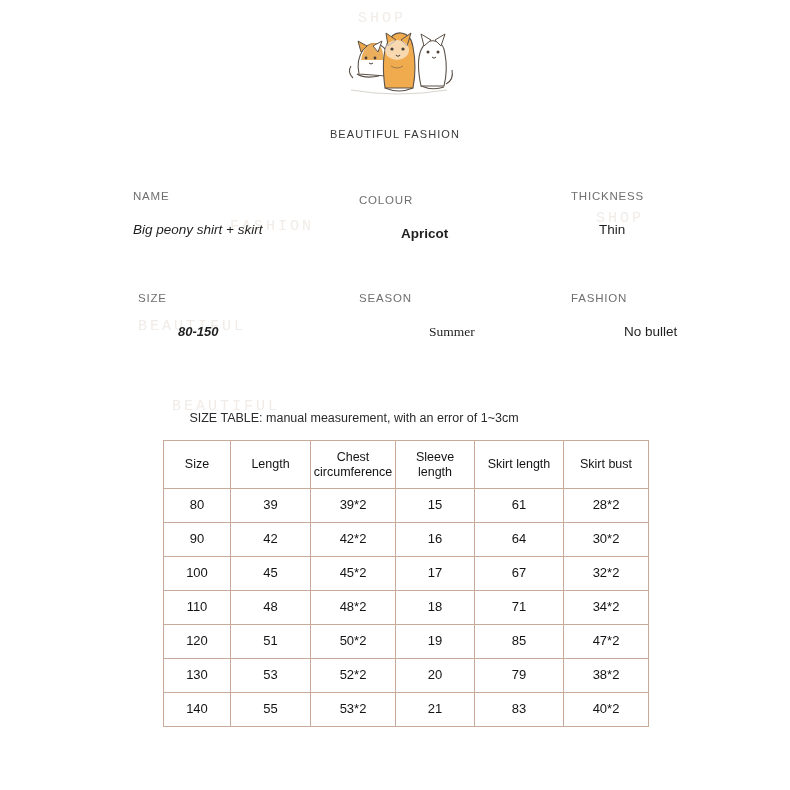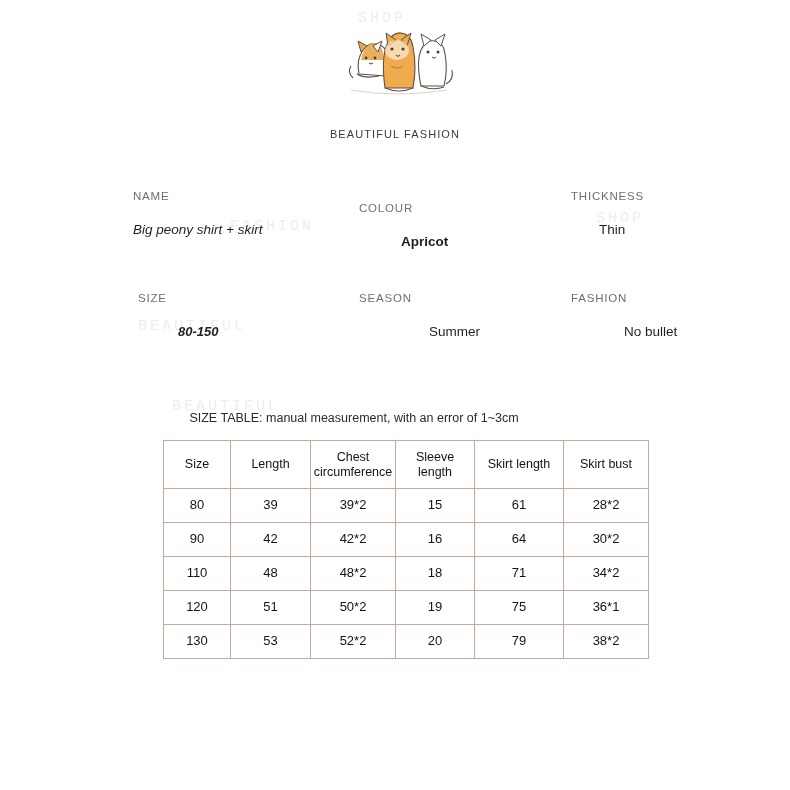--- a/index.html
+++ b/index.html
@@ -69,30 +69,30 @@
   }
   .attr-value.italic {
     font-style: italic;
     font-weight: bold;
     font-size: 13px;
   }
 
   
   .a-name     { left: 133px; top: 8px; }
   .a-name .attr-value  { margin-top: 20px; margin-left: 0px; font-style: italic; }
-  .a-colour   { left: 359px; top: 20px; }
+  .a-colour   { left: 359px; top: 12px; }
   .a-colour .attr-value { margin-top: 20px; margin-left: 42px; font-weight: bold; }
   .a-thick    { left: 571px; top: 8px; }
   .a-thick .attr-value { margin-top: 20px; margin-left: 28px; }
 
   
   .a-size     { left: 138px; top: 110px; }
   .a-size .attr-value { margin-top: 20px; margin-left: 40px; }
   .a-season   { left: 359px; top: 110px; }
-  .a-season .attr-value { margin-top: 20px; margin-left: 70px; }
+  .a-season .attr-value { margin-top: 20px; margin-left: 70px; font-family: Liberation Serif, serif; }
   .a-elastic  { left: 571px; top: 110px; }
   .a-elastic .attr-value { margin-top: 20px; margin-left: 53px; }
 
   
   .table-caption {
     position: absolute;
     top: 411px;
     left: 0;
     width: 708px;
     text-align: center;
@@ -262,40 +262,56 @@
           </tr>
           <tr>
             <td class="col0">90</td>
             <td class="col1">42</td>
             <td class="col2">42*2</td>
             <td class="col3">16</td>
             <td class="col4">64</td>
             <td class="col5">30*2</td>
           </tr>
           <tr>
+            <td class="col0">100</td>
+            <td class="col1">45</td>
+            <td class="col2">45*2</td>
+            <td class="col3">17</td>
+            <td class="col4">67</td>
+            <td class="col5">32*2</td>
+          </tr>
+          <tr>
             <td class="col0">110</td>
             <td class="col1">48</td>
             <td class="col2">48*2</td>
             <td class="col3">18</td>
             <td class="col4">71</td>
             <td class="col5">34*2</td>
           </tr>
           <tr>
             <td class="col0">120</td>
             <td class="col1">51</td>
             <td class="col2">50*2</td>
             <td class="col3">19</td>
-            <td class="col4">75</td>
-            <td class="col5">36*1</td>
+            <td class="col4">85</td>
+            <td class="col5">47*2</td>
           </tr>
           <tr>
             <td class="col0">130</td>
             <td class="col1">53</td>
             <td class="col2">52*2</td>
             <td class="col3">20</td>
             <td class="col4">79</td>
             <td class="col5">38*2</td>
           </tr>
+          <tr>
+            <td class="col0">140</td>
+            <td class="col1">55</td>
+            <td class="col2">53*2</td>
+            <td class="col3">21</td>
+            <td class="col4">83</td>
+            <td class="col5">40*2</td>
+          </tr>
         </tbody>
     </table>
   </div>
 
 </div>
 
 </body></html>

